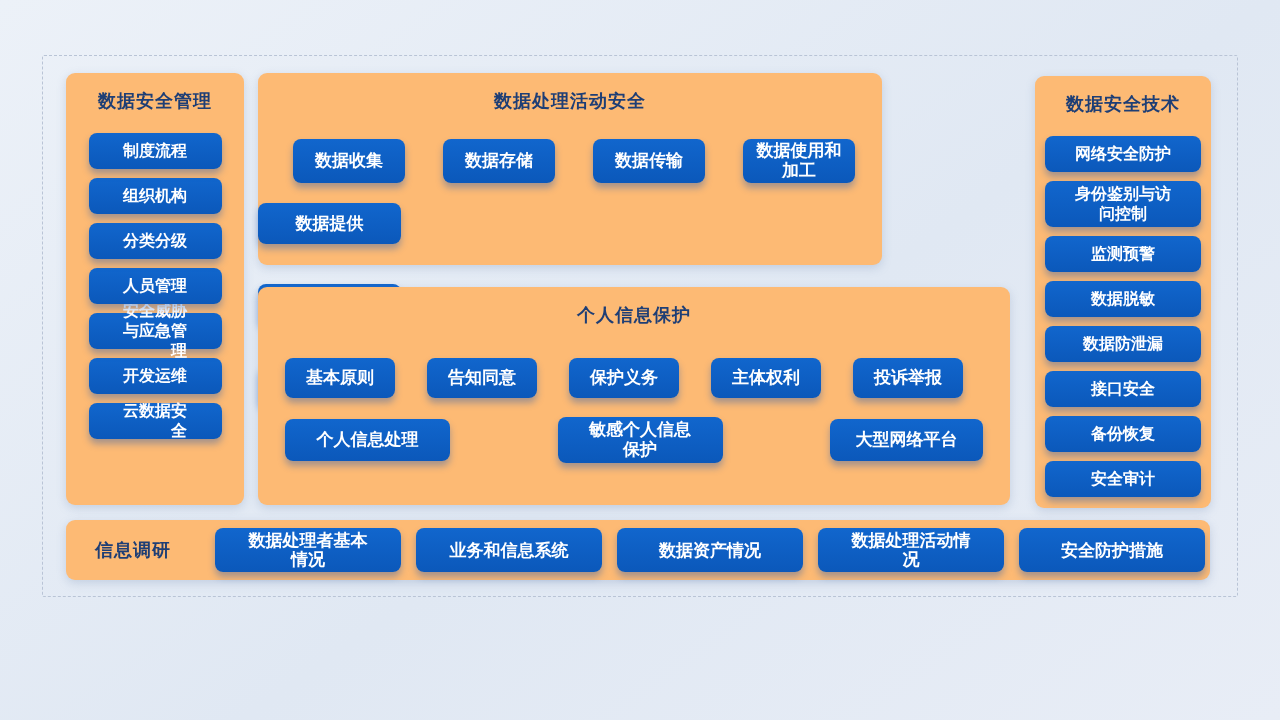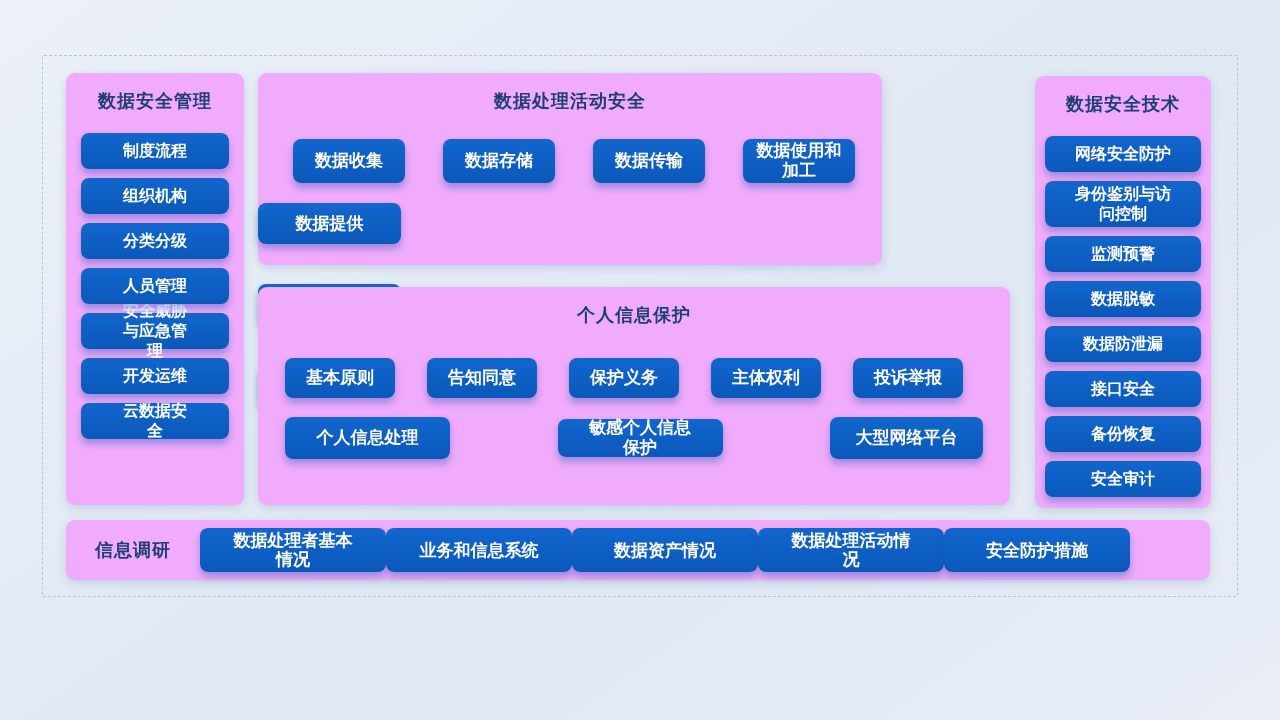--- a/index.html
+++ b/index.html
@@ -8,71 +8,71 @@
     font-family: "Liberation Sans", "DejaVu Sans", sans-serif;
     background: linear-gradient(145deg, #ecf1f8 0%, #e0e8f3 55%, #e8edf6 100%);
     position: relative;
     overflow: hidden;
   }
   .frame {
     position: absolute; left: 42px; top: 55px; width: 1196px; height: 542px;
     border: 1px dashed #b9c4d6; border-radius: 2px;
   }
   .panel {
-    position: absolute; background: #f0abfc; border-radius: 9px;
+    position: absolute; background: #fdba74; border-radius: 9px;
     box-shadow: 0 3px 10px rgba(110,135,175,.28);
   }
   .panel-title {
     text-align: center; font-weight: bold; font-size: 18px;
     color: #1e3e75; padding-top: 16px; letter-spacing: 1px;
   }
   .btn {
     background: linear-gradient(180deg, #1166cd 0%, #0b58ba 100%);
     color: #ffffff; font-weight: bold; font-size: 17px;
     border-radius: 8px; display: flex; align-items: center; justify-content: center;
     text-align: center; white-space: pre-line; line-height: 20px;
     box-shadow: 0 5px 7px rgba(25,85,175,.38);
     position: relative;
   }
   .col { display: flex; flex-direction: column; align-items: center; gap: 9px; margin-top: 20px; }
   .row { display: flex; }
 
   
   .left-panel  { left: 66px;  top: 73px; width: 178px; height: 432px; }
-  .left-panel .btn { width: 148px; height: 36px; flex: 0 0 36px; font-size: 16px; }
+  .left-panel .btn { width: 133px; height: 36px; flex: 0 0 36px; font-size: 16px; text-align: right; }
   .left-panel .btn:nth-child(1){z-index:9} .left-panel .btn:nth-child(2){z-index:8}
   .left-panel .btn:nth-child(3){z-index:7} .left-panel .btn:nth-child(4){z-index:6}
   .left-panel .btn:nth-child(5){z-index:5} .left-panel .btn:nth-child(6){z-index:4}
   .left-panel .btn:nth-child(7){z-index:3} .left-panel .btn:nth-child(8){z-index:2}
 
   
   .top-panel { left: 258px; top: 73px; width: 624px; height: 192px; }
   .top-panel .row1 { margin: 26px 27px 0; gap: 38px; padding-left: 8px; }
   .top-panel .row1 .btn { width: 142px; height: 44px; }
   .top-panel .row2 { margin-top: 20px; justify-content: center; gap: 40px; flex-direction: column; }
   .top-panel .row2 .btn { width: 143px; height: 41px; }
 
   
   .mid-panel { left: 258px; top: 287px; width: 752px; height: 218px; }
   .mid-panel .row1 { margin: 31px 27px 0; gap: 32px; }
   .mid-panel .row1 .btn { width: 110px; height: 40px; }
   .mid-panel .row2 { margin: 19px 27px 12px; justify-content: space-between; align-items: center; }
   .mid-panel .row2 .btn { width: 165px; height: 42px; }
-  .mid-panel .row2 .btn.tall { height: 38px; }
+  .mid-panel .row2 .btn.tall { height: 46px; }
   .mid-panel .row2 .btn.last { width: 153px; }
 
   
   .right-panel { left: 1035px; top: 76px; width: 176px; height: 432px; }
   .right-panel .btn { width: 156px; height: 36px; flex: 0 0 36px; font-size: 16px; }
   .right-panel .btn.tall { height: 46px; flex: 0 0 46px; }
 
   
   .bottom-panel {
     left: 66px; top: 520px; width: 1144px; height: 60px;
-    display: flex; align-items: center; padding-left: 29px; 
+    display: flex; align-items: center; padding-left: 29px; gap: 15px;
   }
   .bottom-title {
     width: 105px; font-size: 18px; font-weight: bold; color: #1e3e75; letter-spacing: 1px;
   }
   .bottom-panel .btn { width: 186px; height: 44px; line-height: 19px; flex: 0 0 186px; }
 </style>
 </head>
 <body>
 
 <div class="frame"></div>

